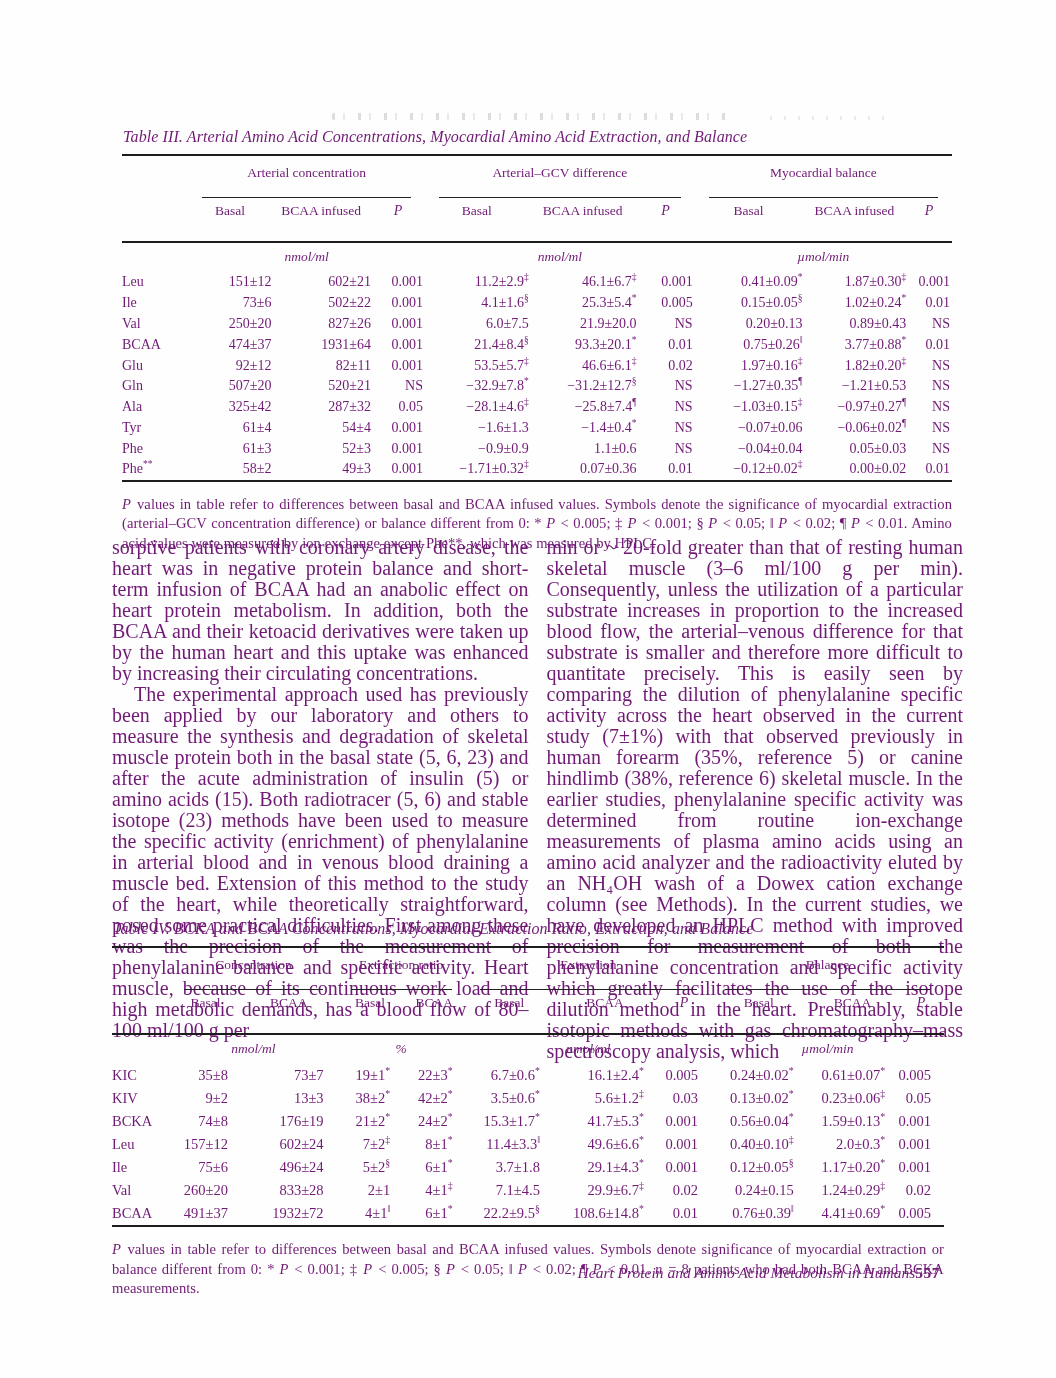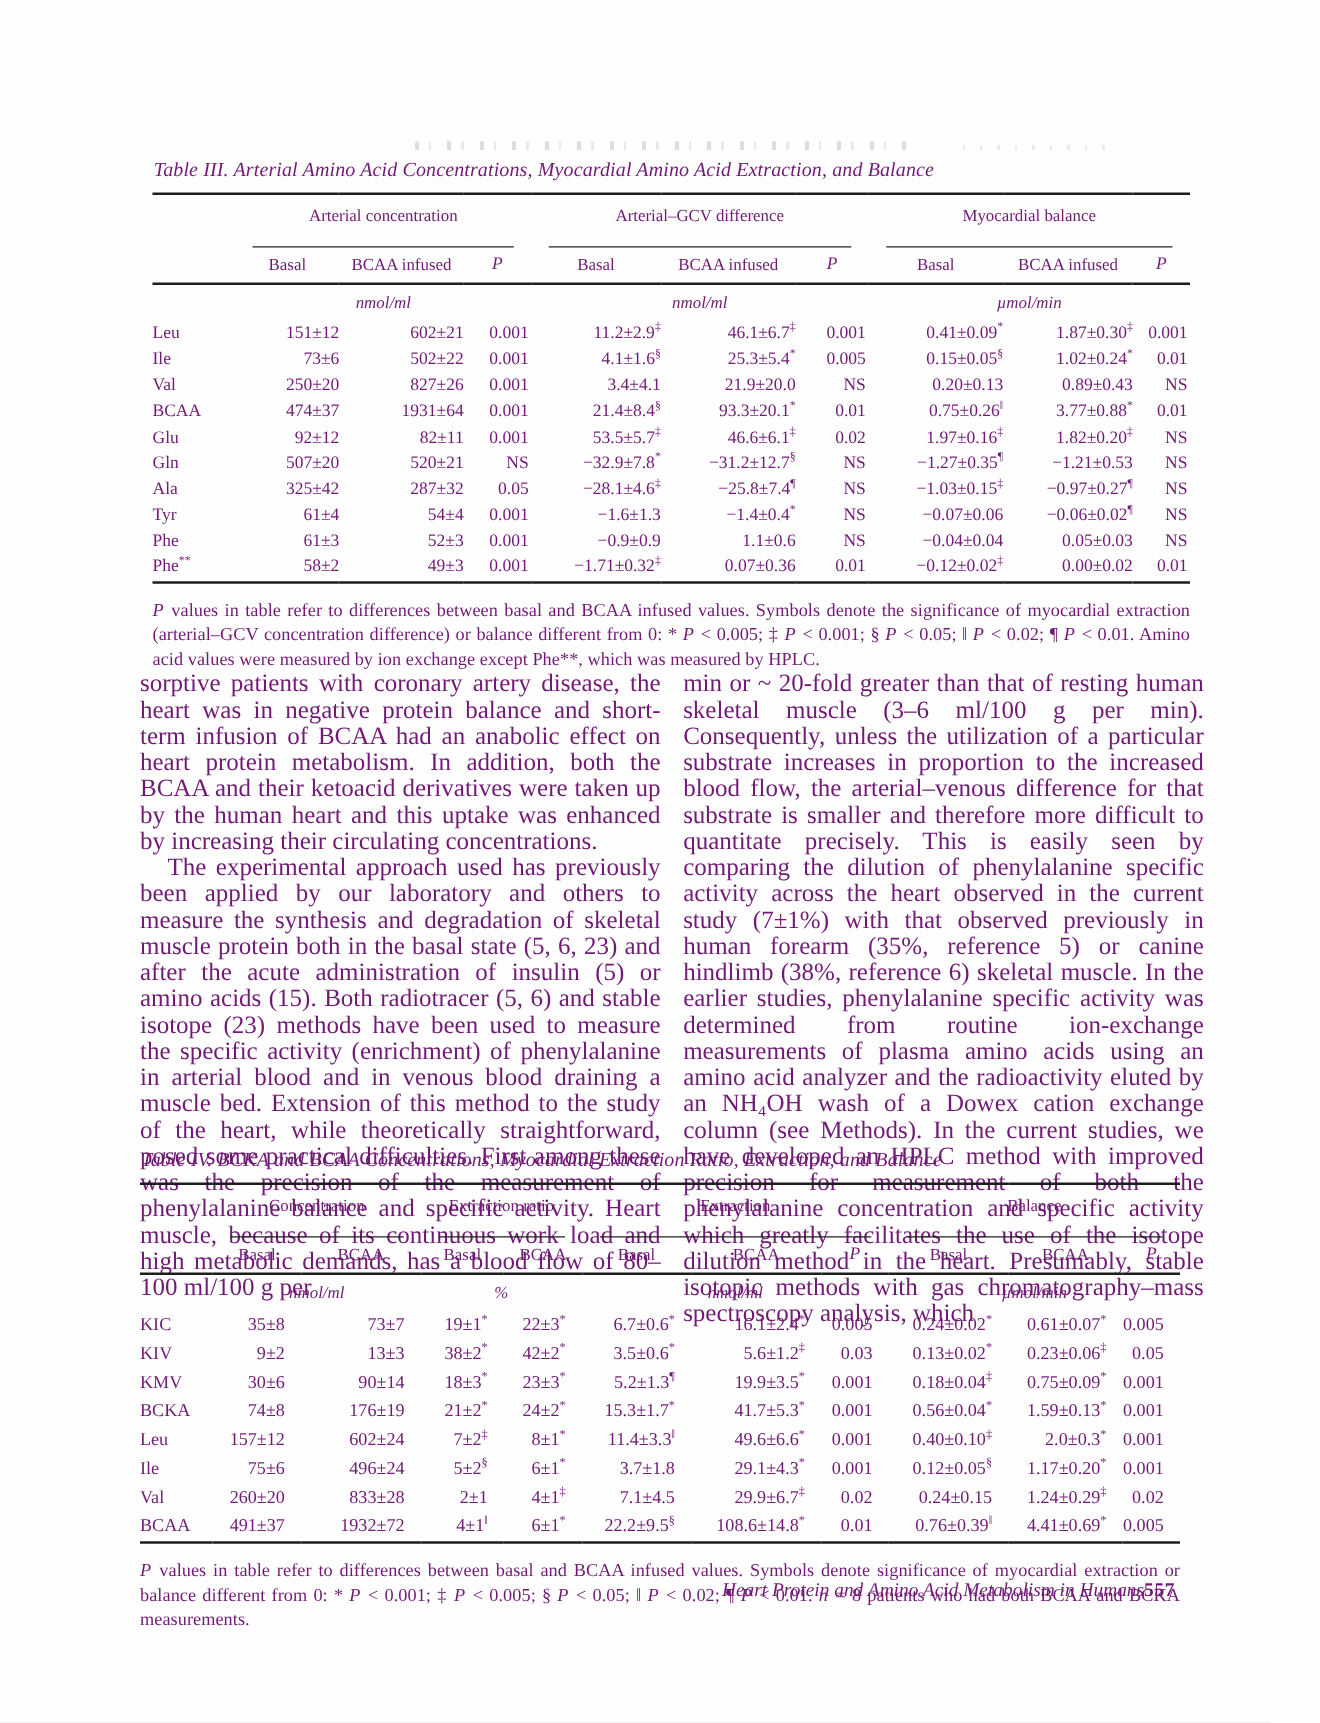--- a/index.html
+++ b/index.html
@@ -27,21 +27,21 @@
 
   .caption{font-style:italic; font-size:16px; line-height:20px; margin:0 0 7px 1px; letter-spacing:.1px;}
 
   table.data{width:100%; border-collapse:collapse; table-layout:fixed;
     border-top:2.5px solid #1d1d1d; border-bottom:2.5px solid #1d1d1d;}
   table.data th, table.data td{font-weight:normal; padding:0; white-space:nowrap; overflow:visible;}
 
   tr.grp-row th{font-size:13.5px; text-align:center; padding-top:9px;}
   tr.grp-row th .u{display:block; padding-bottom:16px; margin:0 14px;
     border-bottom:1.6px solid #222;}
-  tr.sub-row th{font-size:13.5px; text-align:center; padding:5px 0 6px;
+  tr.sub-row th{font-size:13.5px; text-align:center; padding:5px 0 22px;
     border-bottom:2px solid #1d1d1d;}
   tr.sub-row th.pcol i{font-size:14px;}
   tr.units-row td{font-style:italic; font-size:13.5px; text-align:center; padding:6px 0 7px;}
 
   tbody td{font-size:14px; text-align:right; padding:2.4px 13px 2.4px 0;}
   #t4 tbody td{font-size:14.5px; padding:3px 13px 3px 0;}
   tbody td.lbl, tr.units-row td.lbl{ text-align:left; padding:2.4px 0; }
   tbody td.pcol{padding-right:2px;}
   tbody tr.gap td{padding-top:15px;}
   sup{font-size:68%; line-height:0; vertical-align:super; letter-spacing:0;}
@@ -136,21 +136,21 @@
             <td class="pcol">0.005</td>
             <td class="">0.15±0.05<sup>§</sup></td>
             <td class="">1.02±0.24<sup>*</sup></td>
             <td class="pcol">0.01</td>
           </tr>
           <tr>
             <td class="lbl">Val</td>
             <td class="">250±20</td>
             <td class="">827±26</td>
             <td class="pcol">0.001</td>
-            <td class="">3.4±4.1</td>
+            <td class="">6.0±7.5</td>
             <td class="">21.9±20.0</td>
             <td class="pcol">NS</td>
             <td class="">0.20±0.13</td>
             <td class="">0.89±0.43</td>
             <td class="pcol">NS</td>
           </tr>
           <tr>
             <td class="lbl">BCAA</td>
             <td class="">474±37</td>
             <td class="">1931±64</td>
@@ -323,33 +323,20 @@
             <td class="">38±2<sup>*</sup></td>
             <td class="">42±2<sup>*</sup></td>
             <td class="">3.5±0.6<sup>*</sup></td>
             <td class="">5.6±1.2<sup>‡</sup></td>
             <td class="pcol">0.03</td>
             <td class="">0.13±0.02<sup>*</sup></td>
             <td class="">0.23±0.06<sup>‡</sup></td>
             <td class="pcol">0.05</td>
           </tr>
           <tr>
-            <td class="lbl">KMV</td>
-            <td class="">30±6</td>
-            <td class="">90±14</td>
-            <td class="">18±3<sup>*</sup></td>
-            <td class="">23±3<sup>*</sup></td>
-            <td class="">5.2±1.3<sup>¶</sup></td>
-            <td class="">19.9±3.5<sup>*</sup></td>
-            <td class="pcol">0.001</td>
-            <td class="">0.18±0.04<sup>‡</sup></td>
-            <td class="">0.75±0.09<sup>*</sup></td>
-            <td class="pcol">0.001</td>
-          </tr>
-          <tr>
             <td class="lbl">BCKA</td>
             <td class="">74±8</td>
             <td class="">176±19</td>
             <td class="">21±2<sup>*</sup></td>
             <td class="">24±2<sup>*</sup></td>
             <td class="">15.3±1.7<sup>*</sup></td>
             <td class="">41.7±5.3<sup>*</sup></td>
             <td class="pcol">0.001</td>
             <td class="">0.56±0.04<sup>*</sup></td>
             <td class="">1.59±0.13<sup>*</sup></td>

